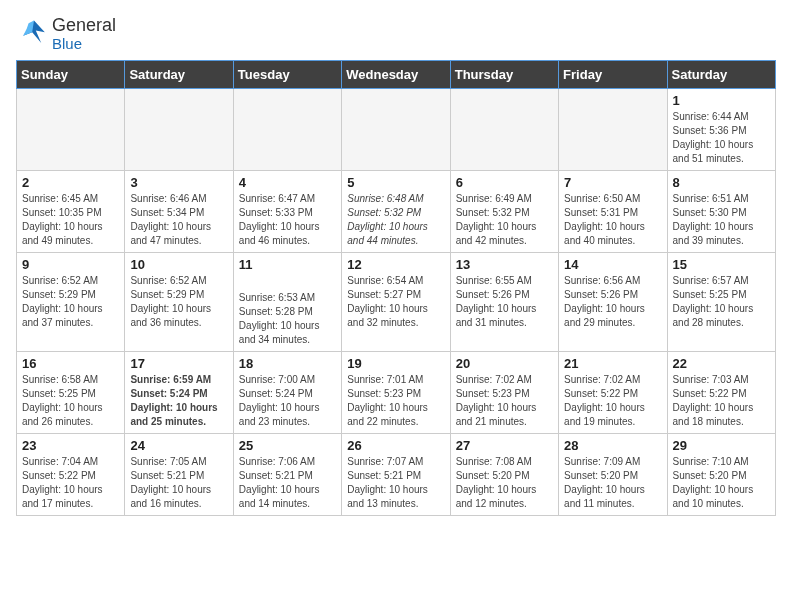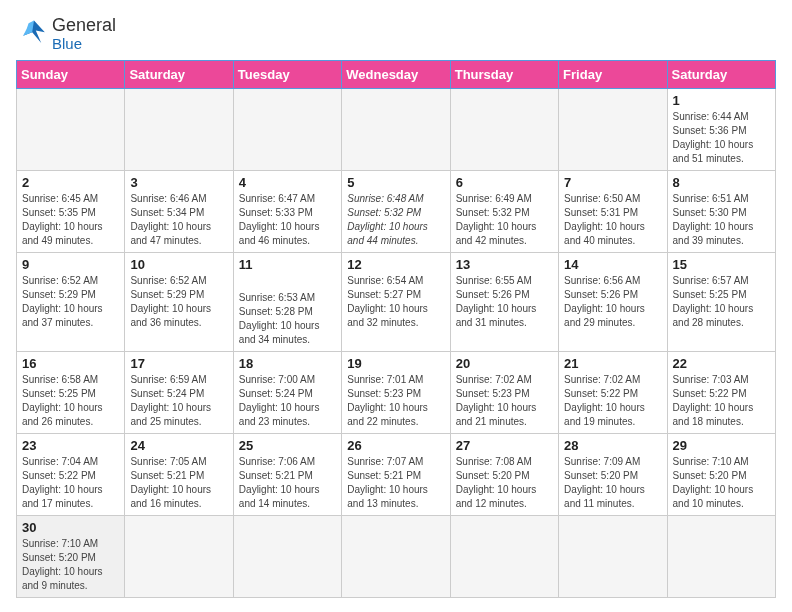--- a/index.html
+++ b/index.html
@@ -42,21 +42,21 @@
     .location-title {
       font-size: 15px;
       color: #444;
     }
     .calendar {
       width: 100%;
       border-collapse: collapse;
       border: 1px solid #ccc;
     }
     .calendar th {
-      background-color: #ec4899;
+      background-color: #404040;
       color: #fff;
       font-size: 13px;
       font-weight: bold;
       padding: 6px 4px;
       text-align: left;
       border: 1px solid #5599dd;
     }
     .calendar td {
       border: 1px solid #ccc;
       vertical-align: top;
@@ -130,21 +130,21 @@
           <span class="day-number">1</span>
           <div class="day-info" style="white-space: pre-line;">Sunrise: 6:44 AM
 Sunset: 5:36 PM
 Daylight: 10 hours and 51 minutes.</div>
         </td>
       </tr>
       <tr>
         <td>
           <span class="day-number">2</span>
           <div class="day-info" style="white-space: pre-line;">Sunrise: 6:45 AM
-Sunset: 5:35 PM
+Sunset: 10:35 PM
 Daylight: 10 hours and 49 minutes.</div>
         </td>
         <td>
           <span class="day-number">3</span>
           <div class="day-info" style="white-space: pre-line;">Sunrise: 6:46 AM
 Sunset: 5:34 PM
 Daylight: 10 hours and 47 minutes.</div>
         </td>
         <td>
           <span class="day-number">4</span>
@@ -223,21 +223,21 @@
       </tr>
       <tr>
         <td>
           <span class="day-number">16</span>
           <div class="day-info" style="white-space: pre-line;">Sunrise: 6:58 AM
 Sunset: 5:25 PM
 Daylight: 10 hours and 26 minutes.</div>
         </td>
         <td>
           <span class="day-number">17</span>
-          <div class="day-info" style="white-space: pre-line;">Sunrise: 6:59 AM
+          <div class="day-info" style="white-space: pre-line; font-weight: bold;">Sunrise: 6:59 AM
 Sunset: 5:24 PM
 Daylight: 10 hours and 25 minutes.</div>
         </td>
         <td>
           <span class="day-number">18</span>
           <div class="day-info" style="white-space: pre-line;">Sunrise: 7:00 AM
 Sunset: 5:24 PM
 Daylight: 10 hours and 23 minutes.</div>
         </td>
         <td>
@@ -302,28 +302,14 @@
 Sunset: 5:20 PM
 Daylight: 10 hours and 11 minutes.</div>
         </td>
         <td>
           <span class="day-number">29</span>
           <div class="day-info" style="white-space: pre-line;">Sunrise: 7:10 AM
 Sunset: 5:20 PM
 Daylight: 10 hours and 10 minutes.</div>
         </td>
       </tr>
-      <tr class="last-row">
-        <td>
-          <span class="day-number">30</span>
-          <div class="day-info" style="white-space: pre-line;">Sunrise: 7:10 AM
-Sunset: 5:20 PM
-Daylight: 10 hours and 9 minutes.</div>
-        </td>
-        <td class="empty"></td>
-        <td class="empty"></td>
-        <td class="empty"></td>
-        <td class="empty"></td>
-        <td class="empty"></td>
-        <td class="empty"></td>
-      </tr>
     </tbody>
 </table>
 
 </body></html>

